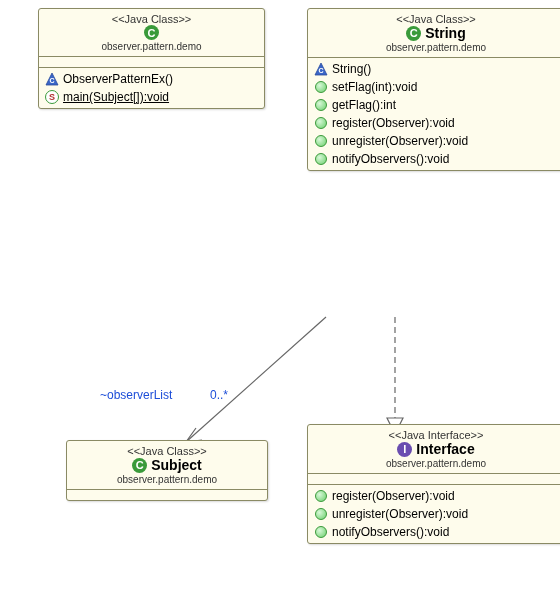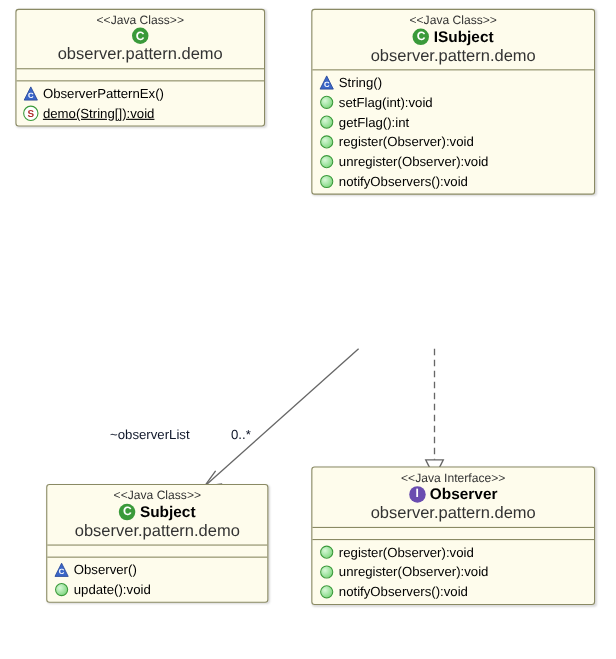--- a/index.html
+++ b/index.html
@@ -11,41 +11,42 @@
     width: 560px;
     height: 599px;
     position: relative;
   }
   .uml-box {
     position: absolute;
     background: #fefcec;
     border: 1px solid #8a8a64;
     border-radius: 3px;
     box-shadow: 1px 1px 2px rgba(0,0,0,0.15);
+    margin-left: 24px;
   }
   .uml-header {
     text-align: center;
     border-bottom: 1px solid #8a8a64;
     padding: 4px 6px 4px 6px;
   }
   .stereo {
     font-size: 11px;
     color: #333;
   }
   .title-row {
     display: flex;
     align-items: center;
     justify-content: center;
     gap: 4px;
     font-weight: bold;
     font-size: 14px;
     color: #000;
   }
   .pkg {
-    font-size: 15px;
+    font-size: 10px;
     color: #333;
     margin-top: 1px;
   }
   .section {
     border-bottom: 1px solid #8a8a64;
     padding: 2px 4px;
   }
   .section:last-child {
     border-bottom: none;
   }
@@ -106,21 +107,21 @@
 
   svg.connector {
     position: absolute;
     top: 0; left: 0;
     width: 560px; height: 599px;
     pointer-events: none;
   }
   .assoc-label {
     position: absolute;
     font-size: 12px;
-    color: #0f172a;
+    color: #1d4ed8;
   }
 </style>
 </head>
 <body>
 
 <svg class="connector">
 
   <line x1="326" y1="317" x2="186" y2="442" stroke="#666" stroke-width="1.2"></line>
   <polyline points="186,442 196,428 186,442 202,440" fill="none" stroke="#666" stroke-width="1.2"></polyline>
 
@@ -145,31 +146,31 @@
       <span class="icon icon-ctor">
         <svg viewBox="0 0 14 14">
             <polygon points="1,13 7,1 13,13" fill="#3a66c8" stroke="#2a4a9a" stroke-width="0.8"></polygon>
             <text x="7" y="11" text-anchor="middle" font-size="7" font-weight="bold" fill="#fff">C</text>
           </svg>
       </span>
       <span class="txt">ObserverPatternEx()</span>
     </div>
     <div class="row underline">
       <span class="icon icon-static">S</span>
-      <span class="txt">demo(String[]):void</span>
+      <span class="txt">main(Subject[]):void</span>
     </div>
   </div>
 </div>
 
 <div class="uml-box" style="left:283px; top:8px; width:256px;">
   <div class="uml-header">
     <div class="stereo">&lt;&lt;Java Class&gt;&gt;</div>
     <div class="title-row">
       <span class="icon-c-class">C</span>
-      <span>ISubject</span>
+      <span>String</span>
     </div>
     <div class="pkg">observer.pattern.demo</div>
   </div>
   <div class="section">
     <div class="row">
       <span class="icon icon-ctor">
         <svg viewBox="0 0 14 14">
             <polygon points="1,13 7,1 13,13" fill="#3a66c8" stroke="#2a4a9a" stroke-width="0.8"></polygon>
             <text x="7" y="11" text-anchor="middle" font-size="7" font-weight="bold" fill="#fff">C</text>
           </svg>
@@ -212,45 +213,28 @@
 <div class="uml-box" style="left:42px; top:440px; width:200px;">
   <div class="uml-header">
     <div class="stereo">&lt;&lt;Java Class&gt;&gt;</div>
     <div class="title-row">
       <span class="icon-c-class">C</span>
       <span>Subject</span>
     </div>
     <div class="pkg">observer.pattern.demo</div>
   </div>
   <div class="section" style="height:6px;"></div>
-  <div class="section">
-    <div class="row">
-      <span class="icon icon-ctor">
-        <svg viewBox="0 0 14 14">
-            <polygon points="1,13 7,1 13,13" fill="#3a66c8" stroke="#2a4a9a" stroke-width="0.8"></polygon>
-            <text x="7" y="11" text-anchor="middle" font-size="7" font-weight="bold" fill="#fff">C</text>
-          </svg>
-      </span>
-      <span class="txt">Observer()</span>
-    </div>
-    <div class="row">
-      <span class="icon">
-          <span class="icon-public"></span>
-        </span>
-      <span class="txt">update():void</span>
-    </div>
-  </div>
 </div>
 
 <div class="uml-box" style="left:283px; top:424px; width:256px;">
   <div class="uml-header">
     <div class="stereo">&lt;&lt;Java Interface&gt;&gt;</div>
     <div class="title-row">
       <span class="icon-i-iface">I</span>
-      <span>Observer</span>
+      <span>Interface</span>
     </div>
     <div class="pkg">observer.pattern.demo</div>
   </div>
   <div class="section" style="height:6px;"></div>
   <div class="section">
     <div class="row">
       <span class="icon">
           <span class="icon-public"></span>
         </span>
       <span class="txt">register(Observer):void</span>

